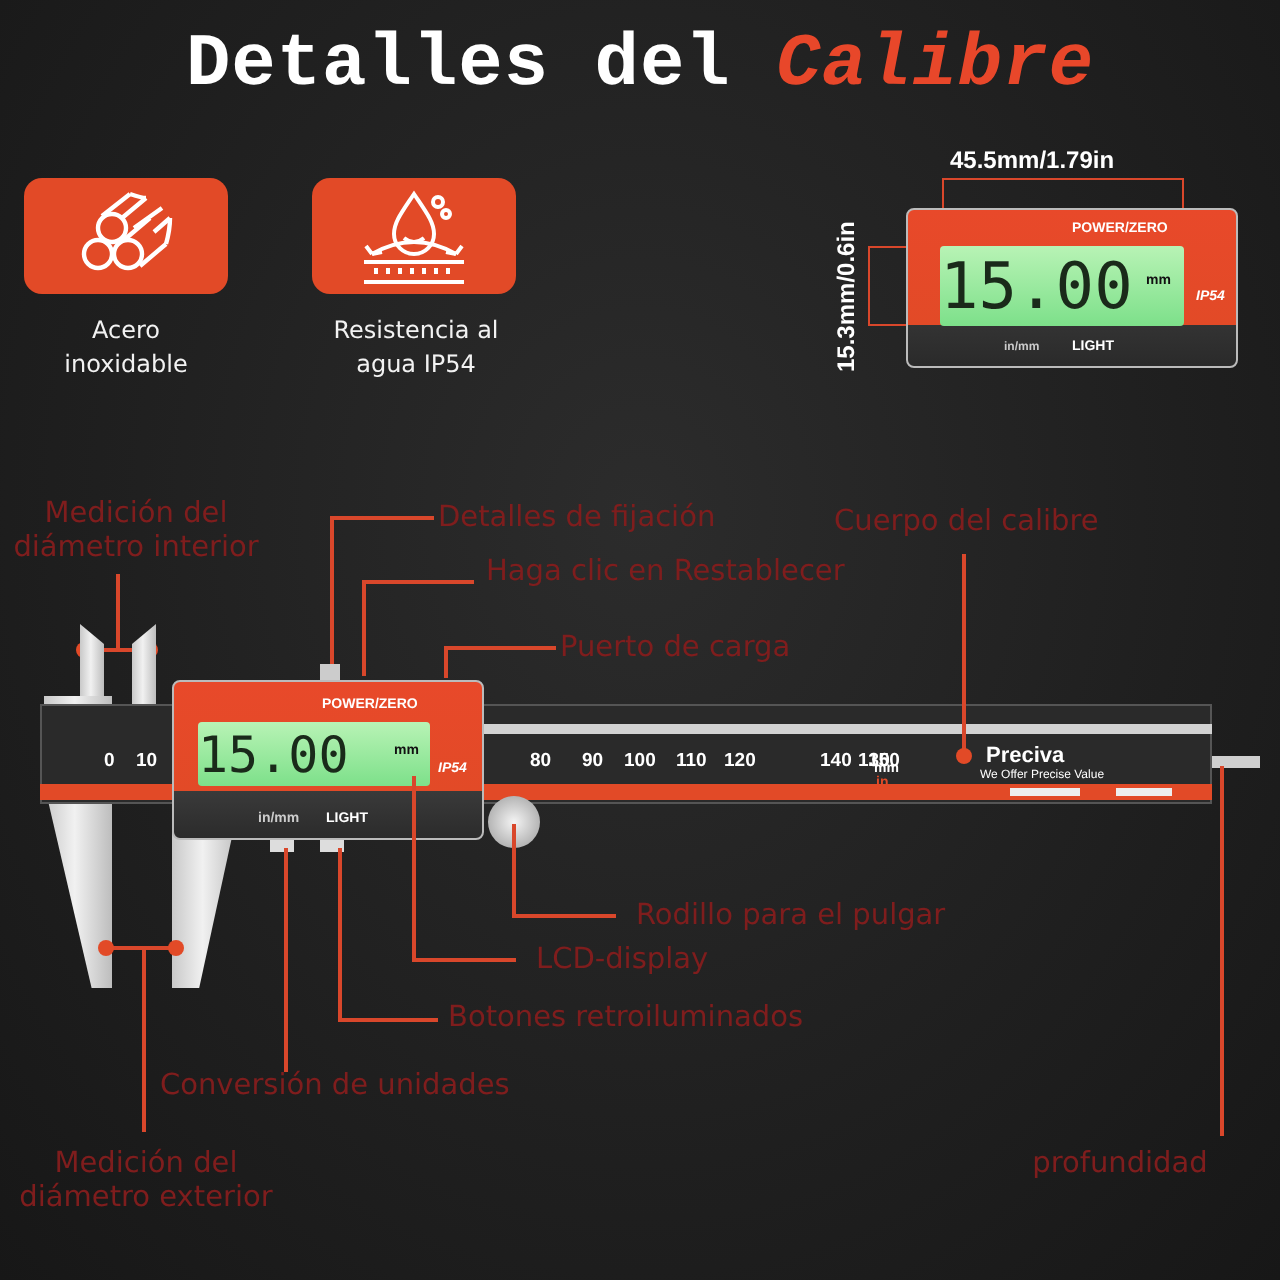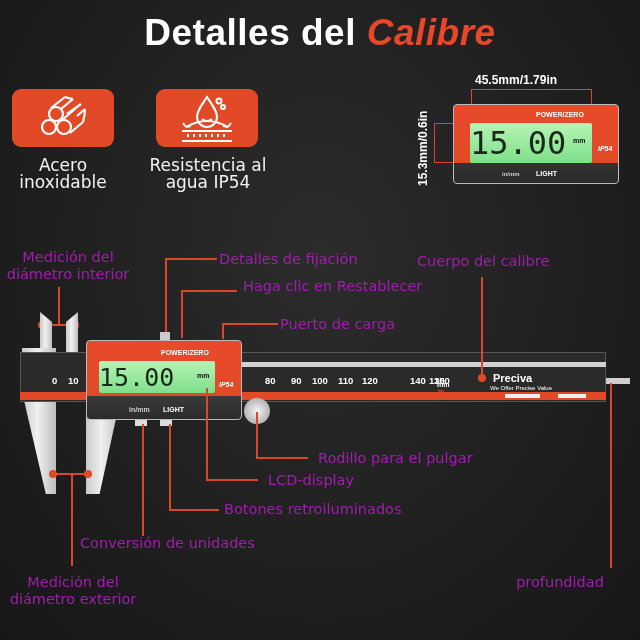--- a/index.html
+++ b/index.html
@@ -6,31 +6,31 @@
   html, body { width: 640px; height: 640px; overflow: hidden; }
   body {
     background: radial-gradient(ellipse at 50% 40%, #2c2c2c 0%, #1f1f1f 60%, #171717 100%);
     font-family: "DejaVu Sans", sans-serif;
     color: #ffffff;
     position: relative;
   }
   .abs { position: absolute; }
   .title {
     position: absolute; top: 12px; left: 0; width: 640px; text-align: center;
-    font-family: Liberation Sans, sans-serif; font-weight: bold; font-size: 37px; letter-spacing: 0.5px;
+    font-family: Liberation Mono, monospace; font-weight: bold; font-size: 37px; letter-spacing: 0.5px;
   }
   .title .accent { color: #e8472a; font-style: italic; }
   .feature-box {
     position: absolute; width: 102px; height: 58px; border-radius: 9px;
     background: #e24a27; display: flex; align-items: center; justify-content: center;
   }
   .feature-label {
-    position: absolute; text-align: center; font-size: 17px; line-height: 17px; color: #f2f2f2;
-  }
-  .lbl { position: absolute; font-size: 14.5px; color: #a21caf; white-space: nowrap; line-height: 17px; }
+    position: absolute; text-align: center; font-size: 12px; line-height: 17px; color: #f2f2f2;
+  }
+  .lbl { position: absolute; font-size: 14.5px; color: #7f1d1d; white-space: nowrap; line-height: 17px; }
   .lbl.center { text-align: center; }
   .line { position: absolute; background: #d9472b; }
   .dot { position: absolute; width: 8px; height: 8px; border-radius: 50%; background: #e24a27; }
   
   .jaw { position: absolute; background: linear-gradient(90deg, #c9c9c9, #f1f1f1 45%, #bdbdbd); }
   .beam { position: absolute; left: 20px; top: 352px; width: 586px; height: 50px; background: #2a2a2a; border: 1px solid #555; }
   .beam-top { position: absolute; left: 236px; top: 362px; width: 370px; height: 5px; background: #d2d2d2; }
   .beam-orange { position: absolute; left: 20px; top: 392px; width: 586px; height: 8px; background: #e24a27; }
   .ruler-num { position: absolute; top: 375px; font-size: 9.5px; font-weight: bold; color: #fff; font-family: "Liberation Sans", sans-serif; }
   .display-body {

